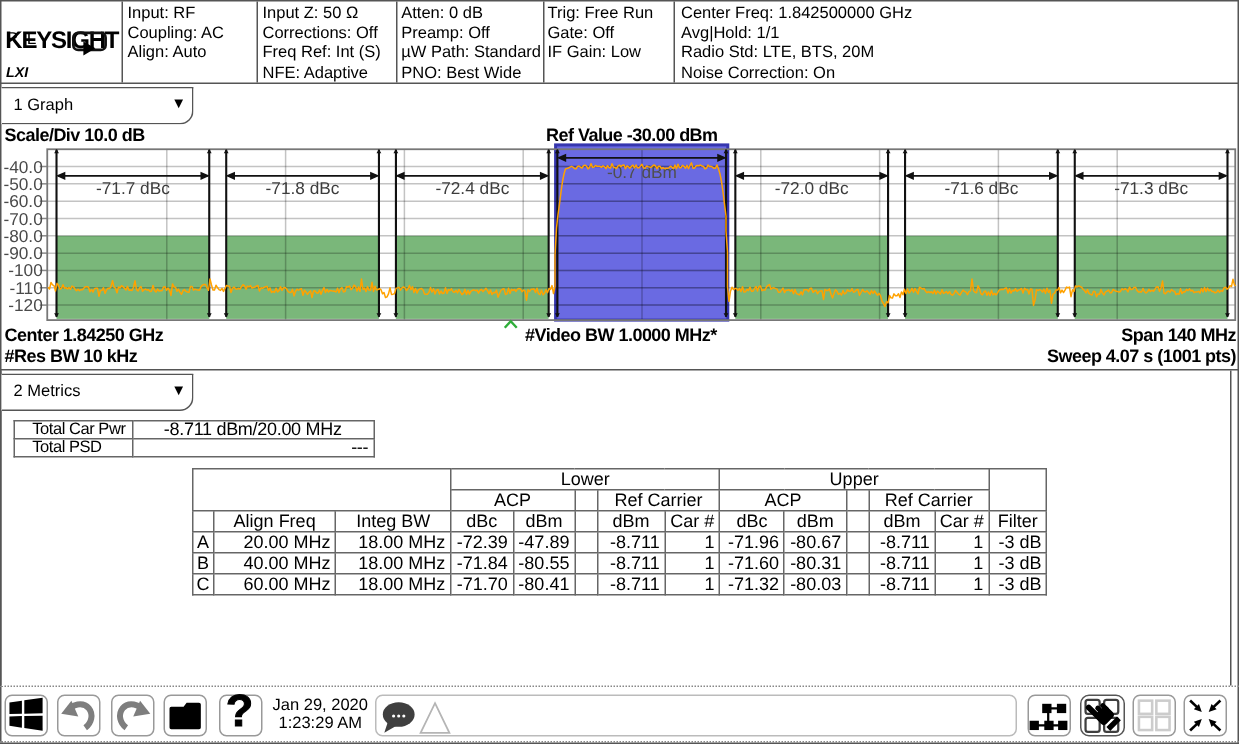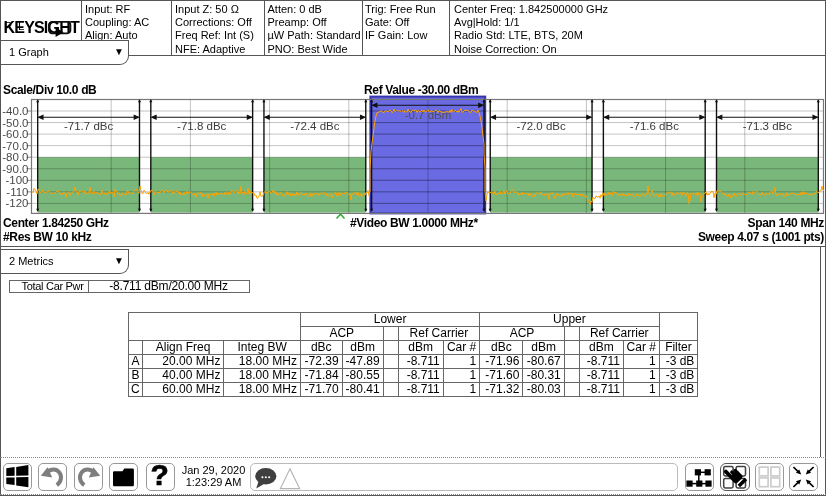--- a/index.html
+++ b/index.html
@@ -31,21 +31,21 @@
     <rect x="1.9" y="1.9" width="21.5" height="11.4" rx="3.2" fill="none" stroke="#111" stroke-width="1.8"></rect>
     <path d="M8.6,7.6 L16.6,12.2 L8.6,17.0 Z" fill="#000"></path>
   </svg>
 <div class="abs" style="left:4px;top:42.5px;font-size:9.5px;font-weight:bold;font-style:italic;color:#000">LXI</div>
 <div class="abs hdrtxt" style="left:85px;top:2.5px">Input: RF<br>Coupling: AC<br>Align: Auto</div>
 <div class="abs hdrtxt" style="left:175px;top:2.5px">Input Z: 50 Ω<br>Corrections: Off<br>Freq Ref: Int (S)<br>NFE: Adaptive</div>
 <div class="abs hdrtxt" style="left:267.5px;top:2.5px">Atten: 0 dB<br>Preamp: Off<br>µW Path: Standard<br>PNO: Best Wide</div>
 <div class="abs hdrtxt" style="left:365px;top:2.5px">Trig: Free Run<br>Gate: Off<br>IF Gain: Low</div>
 <div class="abs hdrtxt" style="left:454px;top:2.5px">Center Freq: 1.842500000 GHz<br>Avg|Hold: 1/1<br>Radio Std: LTE, BTS, 20M<br>Noise Correction: On</div>
 
-<div class="tab" style="top:40px">
+<div class="tab" style="top:58px">
     <span class="lbl">1 Graph</span>
     <span class="arr">▼</span>
   </div>
 <div class="ann" style="left:3px;top:83px">Scale/Div 10.0 dB</div>
 <div class="ann" style="left:364px;top:83px">Ref Value -30.00 dBm</div>
 <svg width="826" height="200" viewBox="0 46 826 200" style="position:absolute;left:0;top:46px">
     <rect x="37.7" y="157.2" width="101.8" height="55.4" fill="#7ab77a"></rect>
     <rect x="150.8" y="157.2" width="101.8" height="55.4" fill="#7ab77a"></rect>
     <rect x="263.9" y="157.2" width="101.8" height="55.4" fill="#7ab77a"></rect>
     <rect x="490.2" y="157.2" width="101.8" height="55.4" fill="#7ab77a"></rect>
@@ -199,20 +199,24 @@
 <div class="tab" style="top:248.5px">
     <span class="lbl">2 Metrics</span>
     <span class="arr">▼</span>
   </div>
 <table class="tot" style="position:absolute;left:8.5px;top:279.5px">
 <tbody>
       <tr>
         <td style="width:79px" class="lb">Total Car Pwr</td>
         <td style="width:161px;text-align:center">-8.711 dBm/20.00 MHz</td>
       </tr>
+<tr>
+        <td class="lb">Total PSD</td>
+        <td style="text-align:right">---</td>
+      </tr>
 </tbody>
   </table>
 <table class="acp" style="position:absolute;left:128px;top:311.5px">
     <colgroup>
       <col style="width:13.8px">
       <col style="width:81.6px">
       <col style="width:76.5px">
       <col style="width:41.7px">
       <col style="width:40.8px">
       <col style="width:15.0px">

